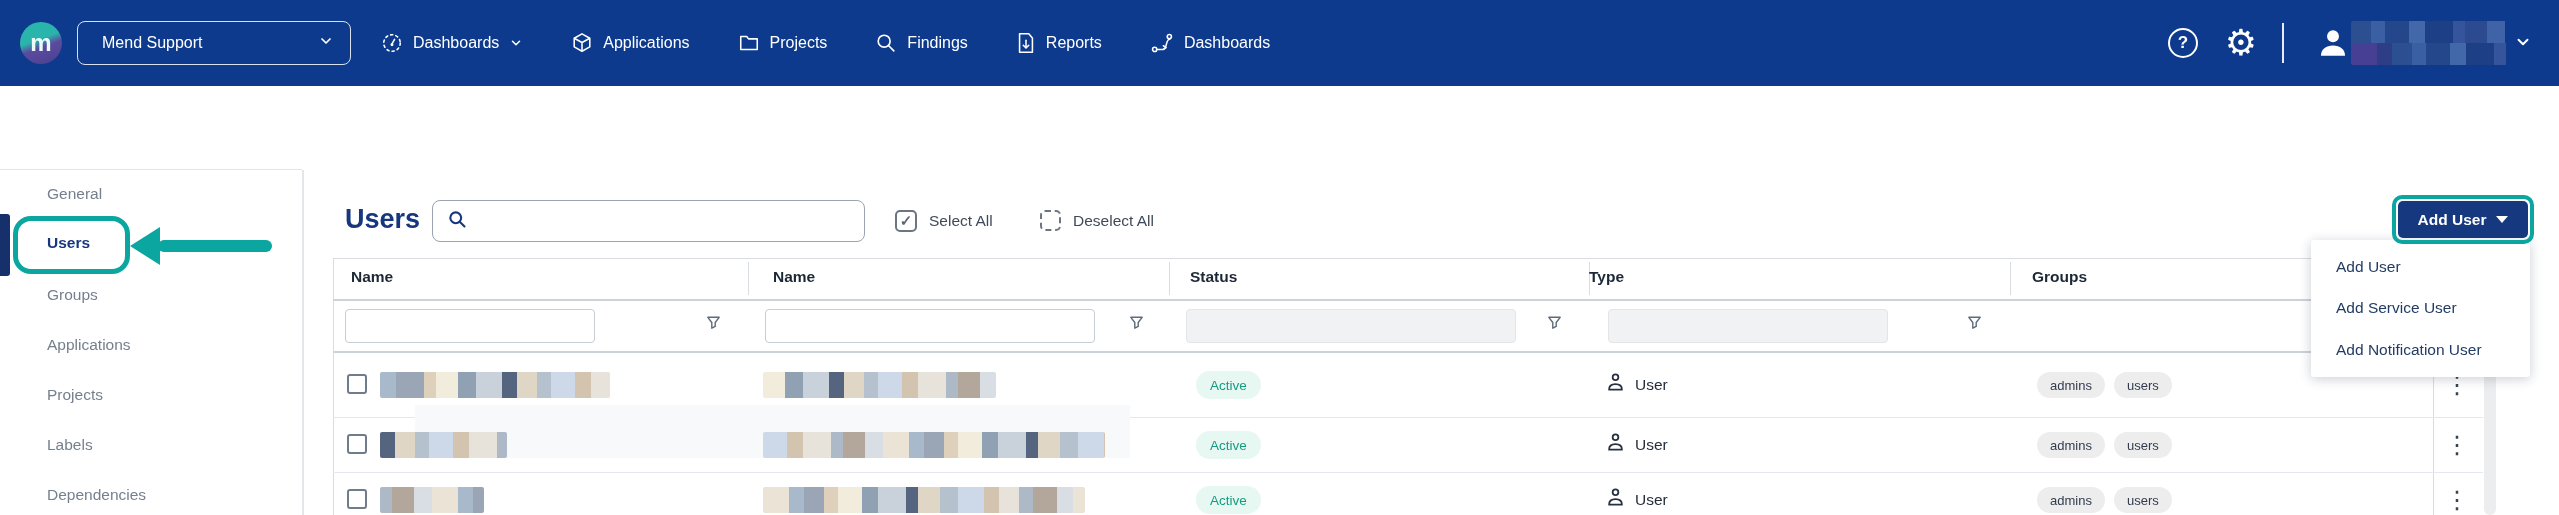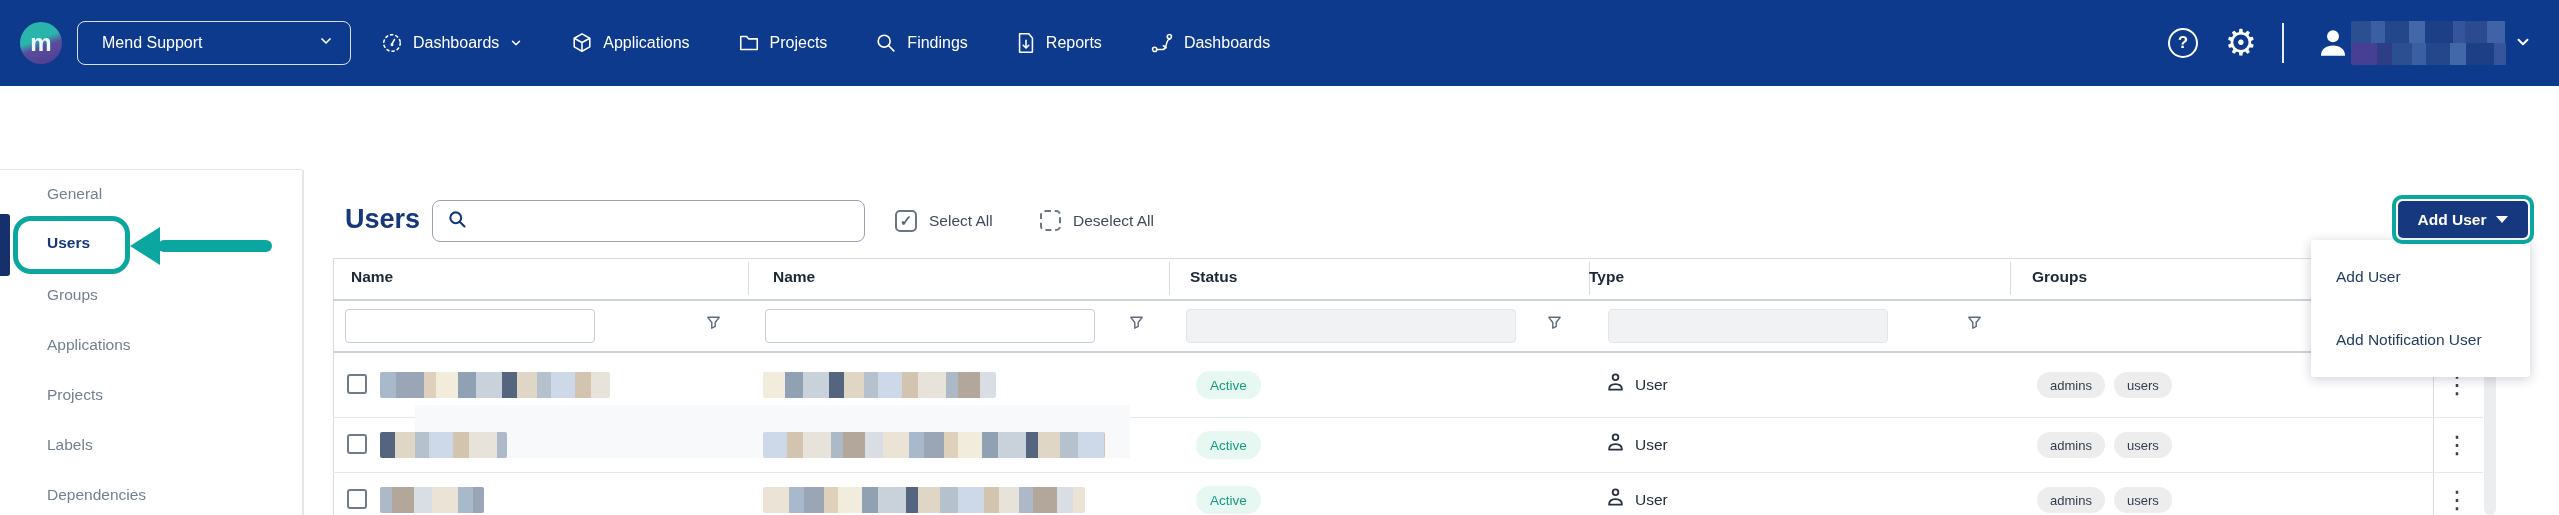--- a/index.html
+++ b/index.html
@@ -264,20 +264,21 @@
   </div>
 
   <div class="abs anno-box-btn"></div>
   <button class="abs add-user-btn">
     <span>Add User</span>
     <span class="caret-down"></span>
   </button>
 
   <div class="abs dropdown">
     <div class="item">Add User</div>
+    <div class="item">Add Service User</div>
     <div class="item">Add Notification User</div>
   </div>
 
   <div class="abs tbl-topline"></div>
   <div class="abs tbl-leftline"></div>
 
   <div class="abs tbl-header">
     <span class="h" style="left:18px">Name</span>
     <span class="sep" style="left:415px"></span>
     <span class="h" style="left:440px">Name</span>

